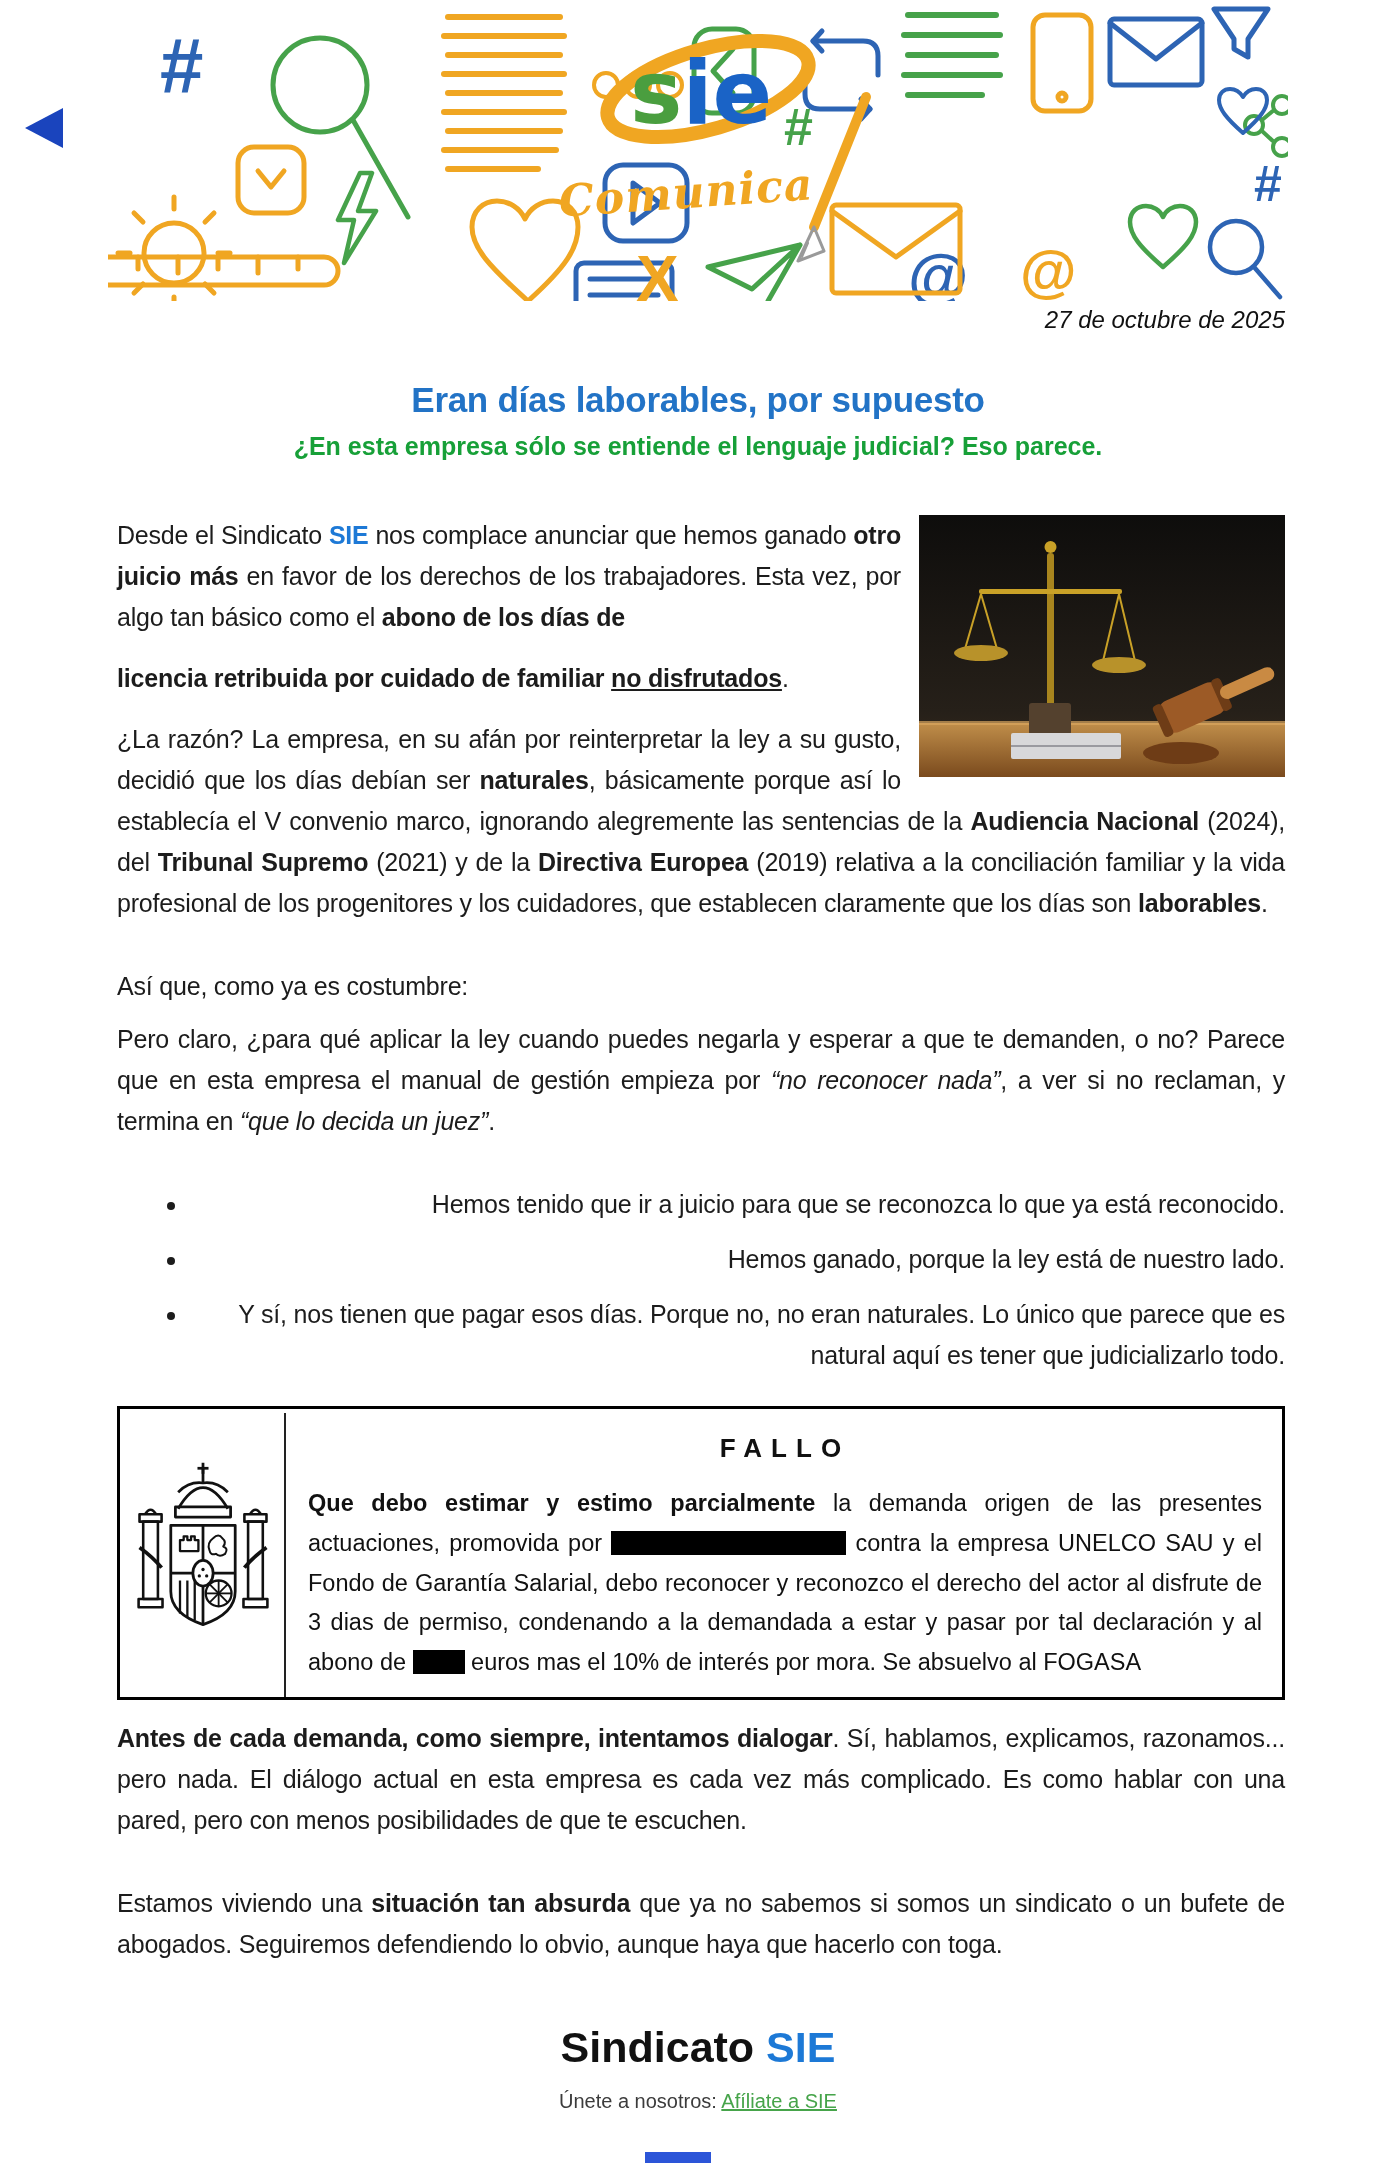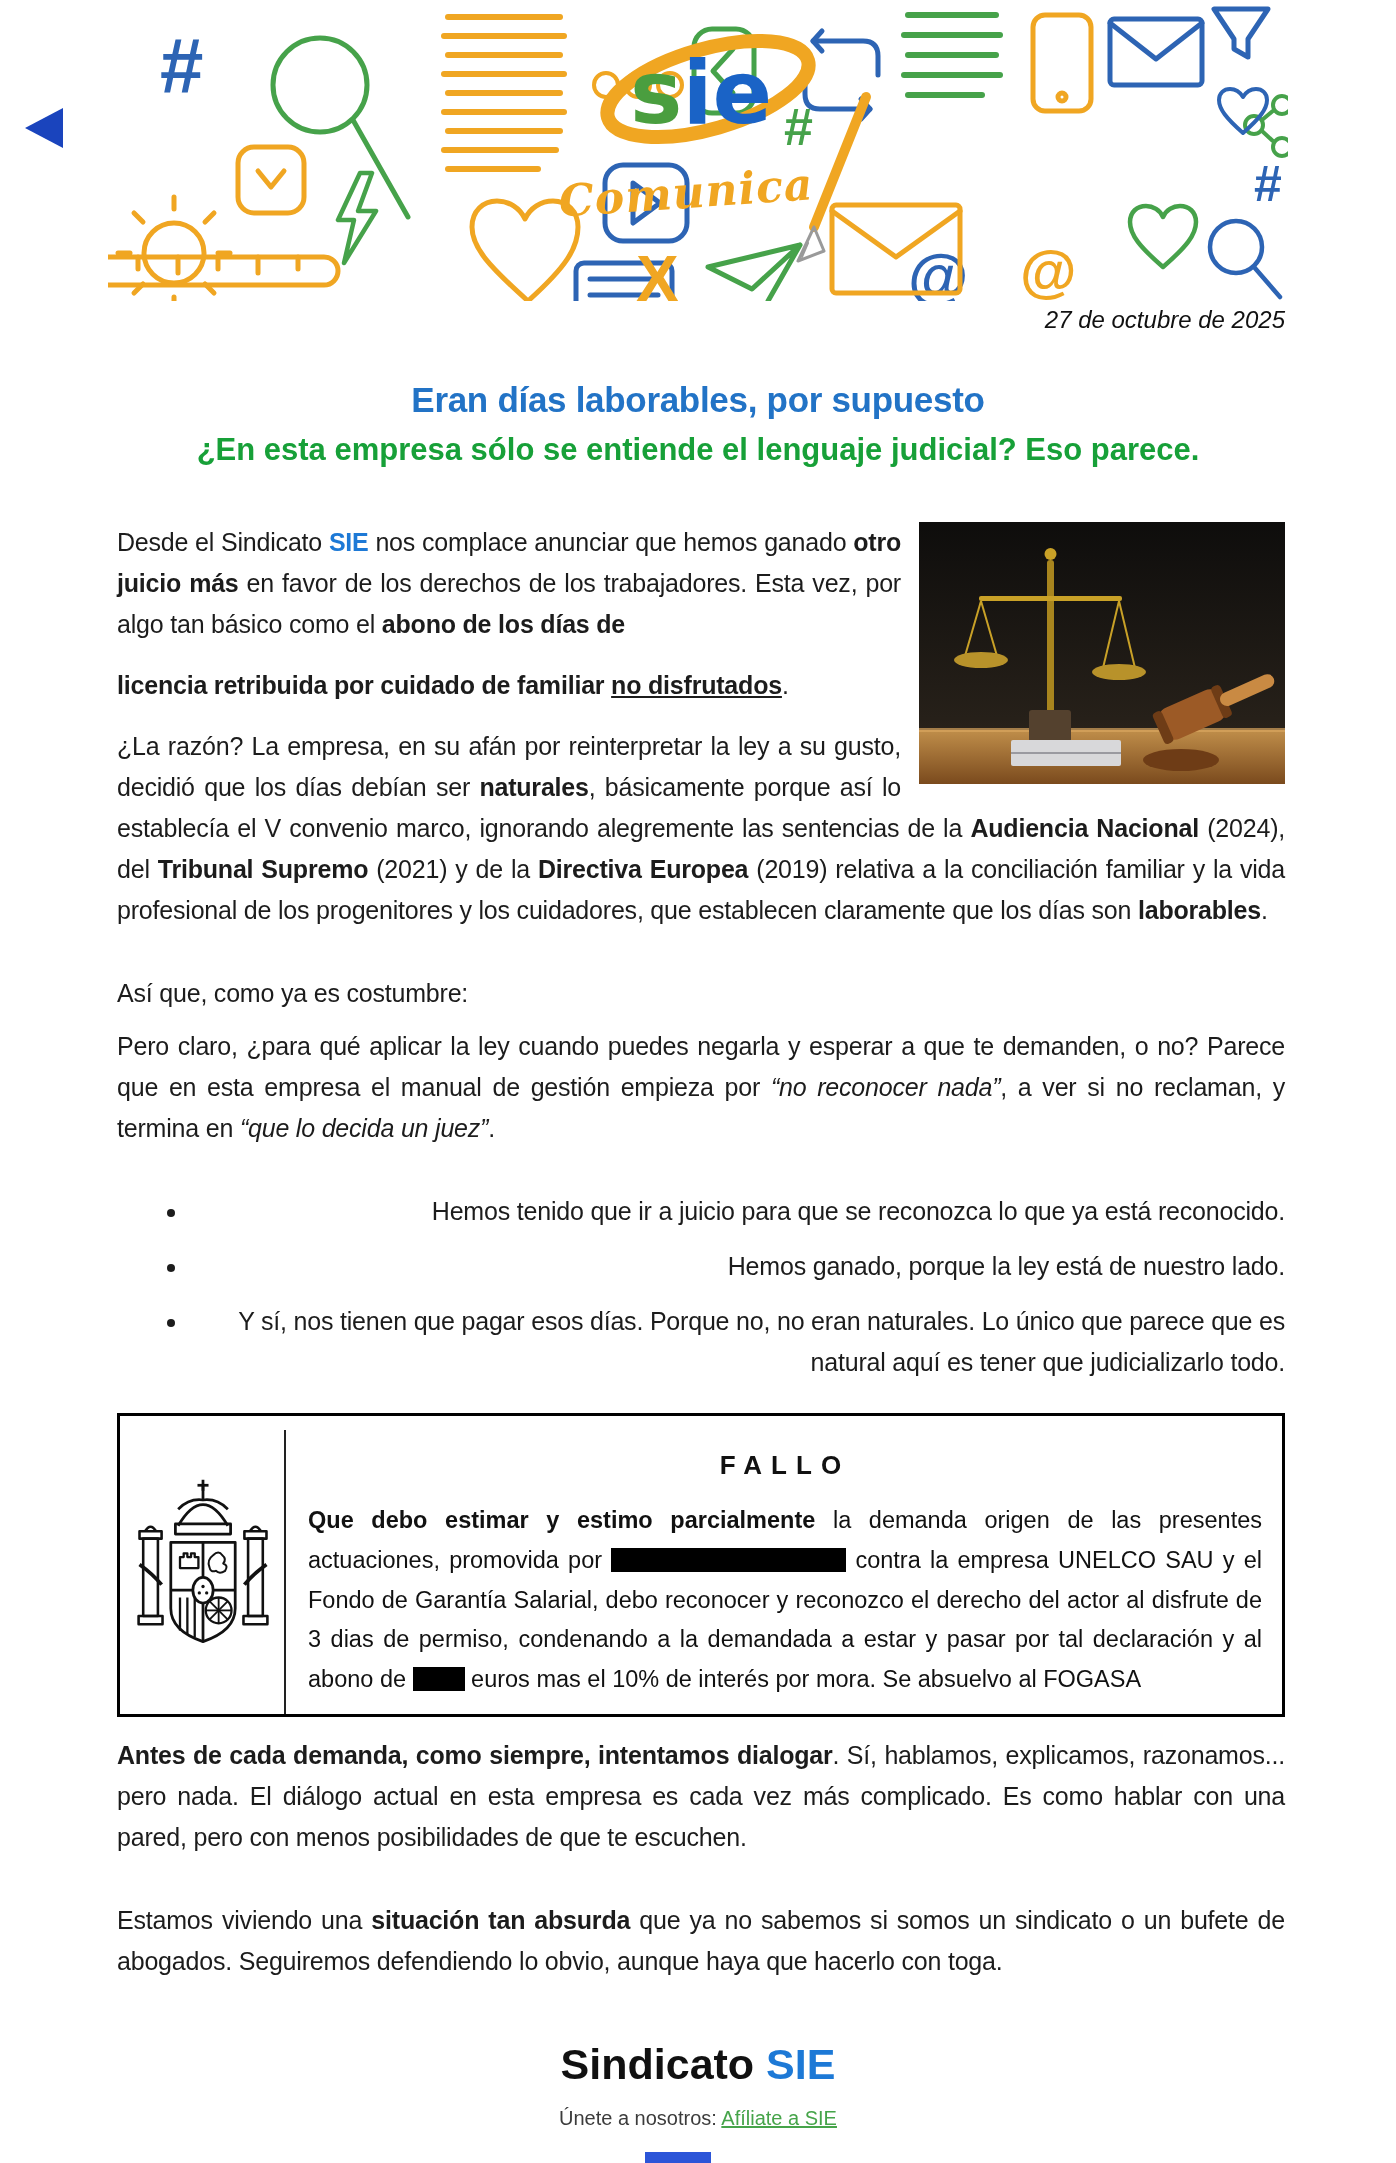--- a/index.html
+++ b/index.html
@@ -13,40 +13,40 @@
   .banner{position:relative;margin:5px 0 0 108px;width:1180px;height:296px;background:#fff;overflow:hidden;}
   .banner svg.doodles{position:absolute;left:0;top:0;}
   .logo-svg{position:absolute;left:492px;top:28px;}
   .logo-sub{position:absolute;left:448px;top:162px;width:260px;text-align:center;
       font-family:"DejaVu Serif",serif;font-style:italic;font-weight:bold;font-size:44px;
       color:#f0a622;transform:rotate(-4deg);letter-spacing:1px;}
   
   .date{margin:5px 111px 0 0;text-align:right;font-style:italic;font-size:24px;color:#111;}
   
   .title{margin:46px 0 0 0;text-align:center;font-size:35px;font-weight:bold;color:#2273c6;letter-spacing:-0.3px;}
-  .subtitle{margin:12px 0 0 0;text-align:center;font-size:31px;font-weight:bold;color:#17a038;}
+  .subtitle{margin:12px 0 0 0;text-align:center;font-size:25px;font-weight:bold;color:#17a038;}
   
   .content{margin:0 111px 0 117px;font-size:25px;line-height:1.64;letter-spacing:-0.2px;text-align:justify;}
   .para{margin:0 0 42px 0;}
   .wrap-block{margin-top:54px;}
   .wrap-block .para{margin-bottom:20px;}
   .wrap-block .para:last-child{margin-bottom:42px;}
   .photo-float{float:right;width:366px;height:262px;margin:0 0 12px 18px;}
   .intro-line{margin-bottom:12px;text-align:left;}
   .bullets{margin:0 0 30px 0;padding:0 0 0 72px;list-style:disc;}
   .bullets li{padding-left:14px;margin:14px 0 9px 0;text-align:right;}
   .b{font-weight:bold;}
   .i{font-style:italic;}
   .u{text-decoration:underline;}
   .blue{color:#1d79d6;font-weight:bold;}
   .b.blue{color:#1d79d6;}
   .redact{display:inline-block;height:24px;background:#000;vertical-align:-4px;}
   
   .fallo-box{display:flex;align-items:stretch;border:3px solid #000;background:#fff;
-      margin:0 0 18px 0;padding:22px 14px 14px 8px;}
+      margin:0 0 18px 0;padding:12px 14px 14px 8px;}
   .coat{flex:0 0 150px;display:flex;align-items:center;justify-content:center;}
   .fallo-divider{flex:0 0 0;border-left:2px solid #222;margin:-8px 0 -14px 6px;}
   .fallo-text{flex:1;padding:2px 6px 0 22px;}
   .fallo-heading{text-align:center;font-weight:bold;font-size:26px;letter-spacing:.35em;color:#111;margin:4px 0 14px 0;}
   .fallo-body{margin:0;font-size:23.5px;line-height:1.7;letter-spacing:0;text-align:justify;color:#111;}
   .after-box{margin-top:0;}
   
   .footer{text-align:center;margin-top:58px;}
   .brand{font-size:43px;font-weight:bold;color:#111;}
   .brand .blue{font-size:43px;}

